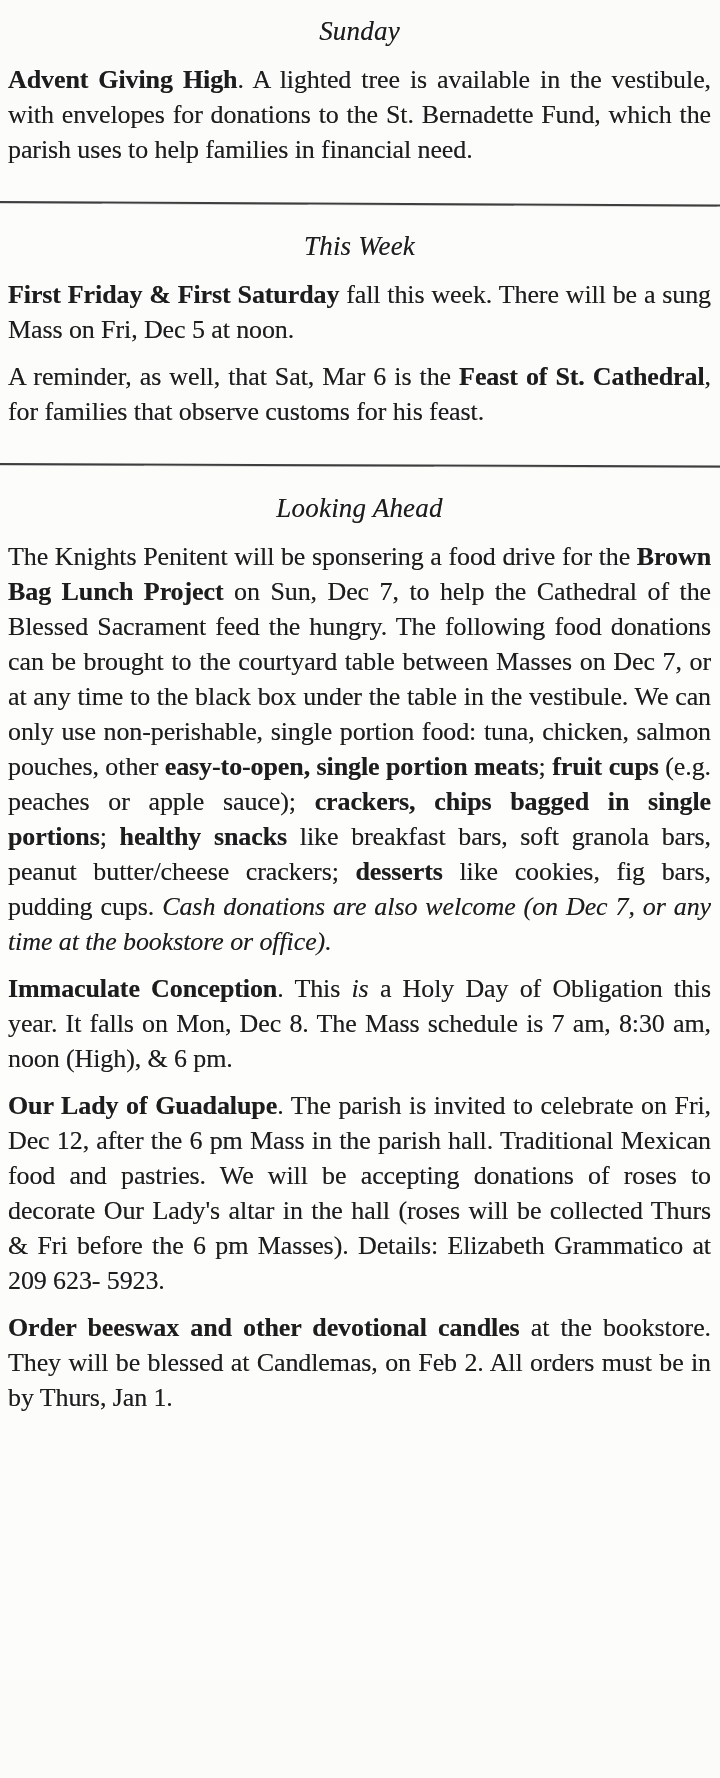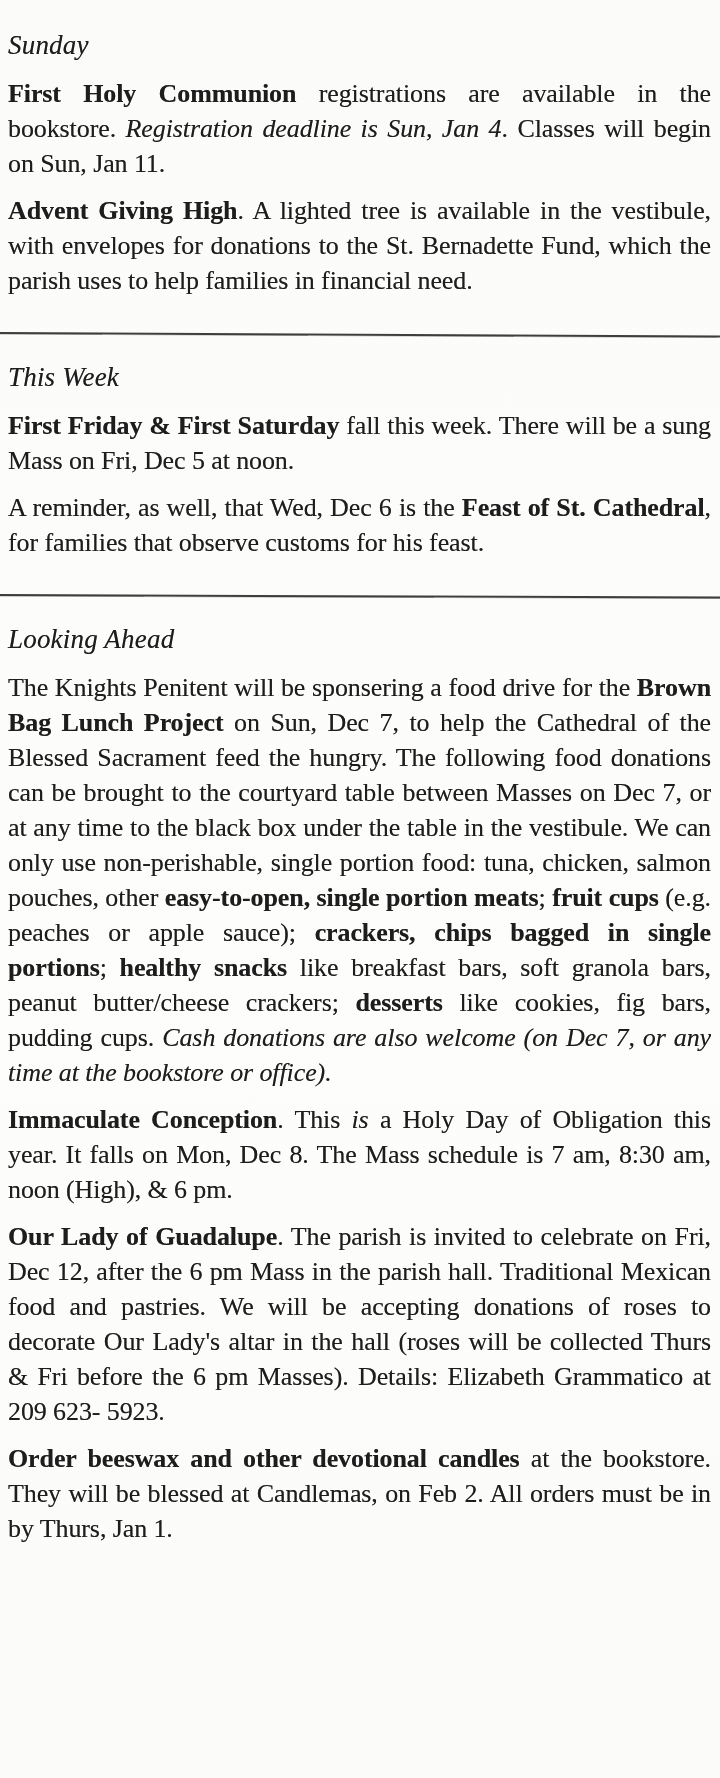--- a/index.html
+++ b/index.html
@@ -4,25 +4,26 @@
 <style>
   html, body { margin: 0; padding: 0; }
   body {
     width: 720px; height: 1778px; overflow: hidden;
     background: linear-gradient(180deg, #fbfbfa 0%, #fdfdfc 55%, #fbfbf9 100%);
     color: #1d1d1d;
     font-family: "Liberation Serif", "DejaVu Serif", serif;
   }
   .page { padding: 10px 9px 0 8px; }
   .section-heading {
+    text-align: center;
     font-style: italic;
     font-weight: 400;
     font-size: 27px;
     line-height: 38px;
-    margin: 16px 0 6px 0;
+    margin: 2px 0 6px 0;
     letter-spacing: 0.2px;
     text-shadow: 0 0 0.4px rgba(20,20,20,0.55);
   }
   .para {
     font-size: 26px;
     line-height: 35px;
     margin: 12px 0 0 0;
     text-align: justify;
     letter-spacing: -0.1px;
     text-shadow: 0 0 0.4px rgba(20,20,20,0.5);
@@ -38,28 +39,27 @@
     transform-origin: left center;
     box-shadow: 0 0.5px 0 rgba(60,60,60,0.35);
   }
 </style>
 </head>
 <body>
 
 <main class="page">
     <section>
       <h2 class="section-heading">Sunday</h2>
-      <p class="para"><span class="b">First Holy Communion</span><span> registrations are available in the bookstore. </span><span class="i">Registration deadline is Sun, Jan 4</span><span>. Classes will begin on Sun, Jan 11.</span></p>
       <p class="para"><span class="b">Advent Giving High</span><span>. A lighted tree is available in the vestibule, with envelopes for donations to the St. Bernadette Fund, which the parish uses to help families in financial need.</span></p>
     </section>
     <div class="section-divider"></div>
     <section>
       <h2 class="section-heading">This Week</h2>
       <p class="para"><span class="b">First Friday &amp; First Saturday</span><span> fall this week. There will be a sung Mass on Fri, Dec 5 at noon.</span></p>
-      <p class="para"><span>A reminder, as well, that Wed, Dec 6 is the </span><span class="b">Feast of St. Cathedral</span><span>, for families that observe customs for his feast.</span></p>
+      <p class="para"><span>A reminder, as well, that Sat, Mar 6 is the </span><span class="b">Feast of St. Cathedral</span><span>, for families that observe customs for his feast.</span></p>
     </section>
     <div class="section-divider" style="transform: rotate(0.2deg);"></div>
     <section>
       <h2 class="section-heading">Looking Ahead</h2>
       <p class="para"><span>The Knights Penitent will be sponsering a food drive for the </span><span class="b">Brown Bag Lunch Project</span><span> on Sun, Dec 7, to help the Cathedral of the Blessed Sacrament feed the hungry. The following food donations can be brought to the courtyard table between Masses on Dec 7, or at any time to the black box under the table in the vestibule. We can only use non-perishable, single portion food: tuna, chicken, salmon pouches, other </span><span class="b">easy-to-open, single portion meats</span><span>; </span><span class="b">fruit cups</span><span> (e.g. peaches or apple sauce); </span><span class="b">crackers, chips bagged in single portions</span><span>; </span><span class="b">healthy snacks</span><span> like breakfast bars, soft granola bars, peanut butter/cheese crackers; </span><span class="b">desserts</span><span> like cookies, fig bars, pudding cups. </span><span class="i">Cash donations are also welcome (on Dec 7, or any time at the bookstore or office).</span></p>
       <p class="para"><span class="b">Immaculate Conception</span><span>. This </span><span class="i">is</span><span> a Holy Day of Obligation this year. It falls on Mon, Dec 8. The Mass schedule is 7 am, 8:30 am, noon (High), &amp; 6 pm.</span></p>
       <p class="para"><span class="b">Our Lady of Guadalupe</span><span>. The parish is invited to celebrate on Fri, Dec 12, after the 6 pm Mass in the parish hall. Traditional Mexican food and pastries. We will be accepting donations of roses to decorate Our Lady's altar in the hall (roses will be collected Thurs &amp; Fri before the 6 pm Masses). Details: Elizabeth Grammatico at 209 623- 5923.</span></p>
       <p class="para"><span class="b">Order beeswax and other devotional candles</span><span> at the bookstore. They will be blessed at Candlemas, on Feb 2. All orders must be in by Thurs, Jan 1.</span></p>
     </section>
   </main>

